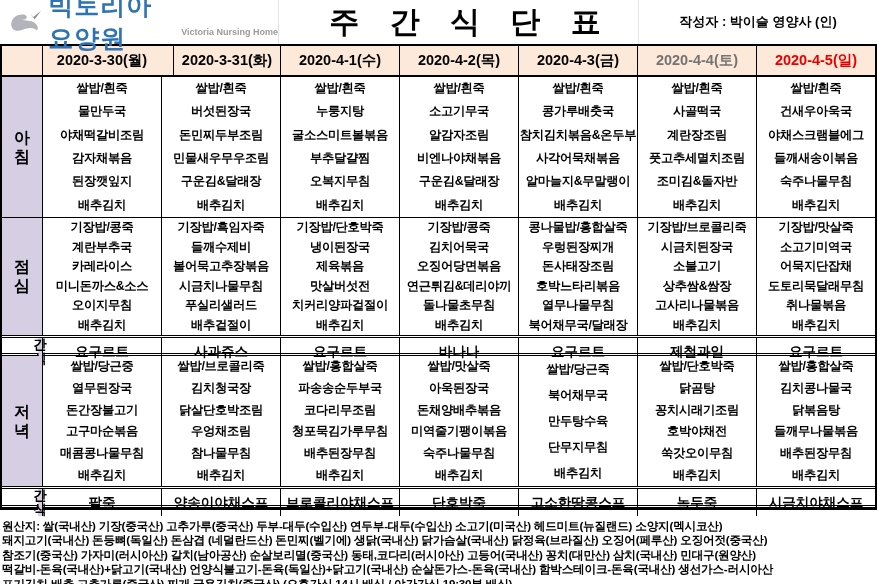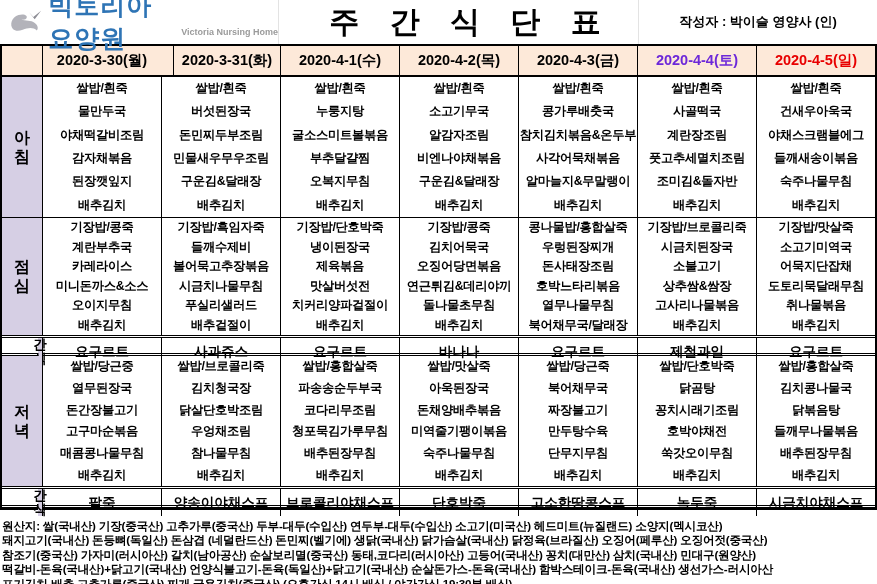--- a/index.html
+++ b/index.html
@@ -62,21 +62,21 @@
   </header>
 
   <div class="menu-table">
     <div class="grid-row date-row">
         <div class="date-cell"></div>
         <div class="date-cell" style="color: rgb(0, 0, 0);">2020-3-30(월)</div>
         <div class="date-cell" style="color: rgb(0, 0, 0); margin-left: 12px;">2020-3-31(화)</div>
         <div class="date-cell" style="color: rgb(0, 0, 0);">2020-4-1(수)</div>
         <div class="date-cell" style="color: rgb(0, 0, 0);">2020-4-2(목)</div>
         <div class="date-cell" style="color: rgb(0, 0, 0);">2020-4-3(금)</div>
-        <div class="date-cell" style="color: #6d28d9;">2020-4-4(토)</div>
+        <div class="date-cell" style="color: #737373;">2020-4-4(토)</div>
         <div class="date-cell" style="color: rgb(232, 0, 0);">2020-4-5(일)</div>
       </div>
     <div>
         <div class="grid-row section meal" style="height: 140px;">
           <div class="label-cell">
             <span>아</span>
             <span>침</span>
           </div>
           <div class="day-cell">
             <div class="item">쌀밥/흰죽</div>
@@ -240,21 +240,20 @@
             <div class="item">쌀밥/맛살죽</div>
             <div class="item">아욱된장국</div>
             <div class="item">돈채양배추볶음</div>
             <div class="item">미역줄기팽이볶음</div>
             <div class="item">숙주나물무침</div>
             <div class="item">배추김치</div>
           </div>
           <div class="day-cell">
             <div class="item">쌀밥/당근죽</div>
             <div class="item">북어채무국</div>
-            <div class="item">짜장불고기</div>
             <div class="item">만두탕수육</div>
             <div class="item">단무지무침</div>
             <div class="item">배추김치</div>
           </div>
           <div class="day-cell">
             <div class="item">쌀밥/단호박죽</div>
             <div class="item">닭곰탕</div>
             <div class="item">꽁치시래기조림</div>
             <div class="item">호박야채전</div>
             <div class="item">쑥갓오이무침</div>

